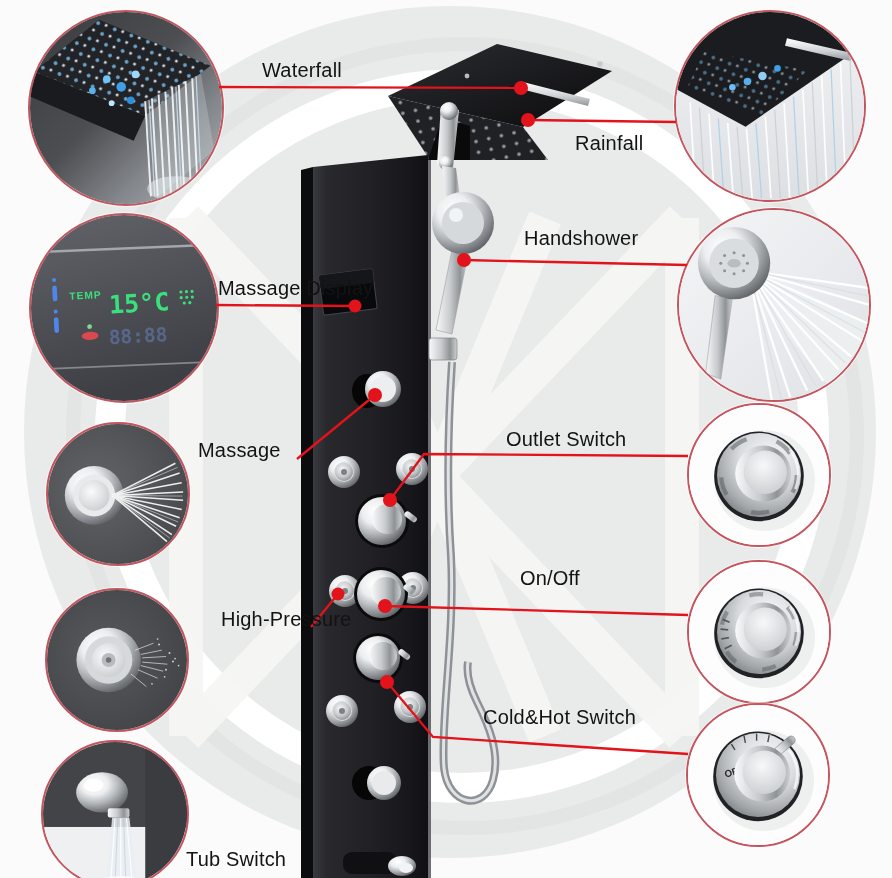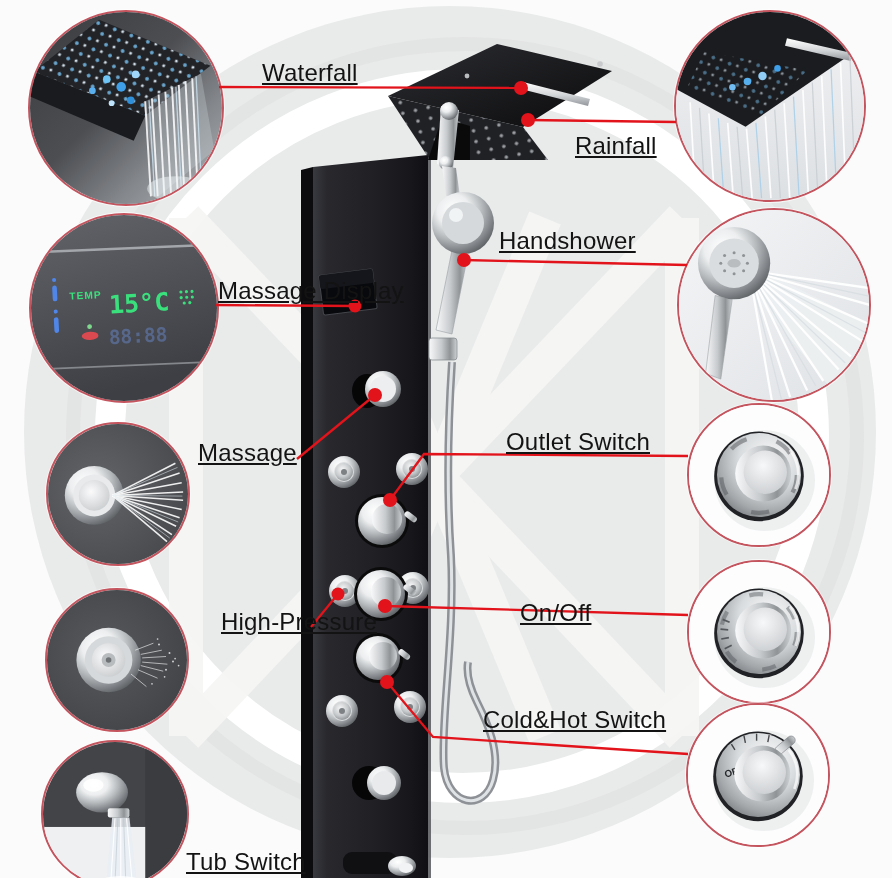--- a/index.html
+++ b/index.html
@@ -2,22 +2,22 @@
 <html><head>
 <meta charset="utf-8">
 <style>
   html,body{margin:0;padding:0;background:#fff;}
   .stage{position:relative;width:892px;height:878px;overflow:hidden;
          background:#fbfbfc;font-family:"Liberation Sans",sans-serif;}
   .layer{position:absolute;left:0;top:0;}
   .inset{position:absolute;border-radius:50%;border:2px solid #c4545e;overflow:hidden;
          background:#fff;box-shadow:0 0 0 1px rgba(255,255,255,.65);}
   .inset svg{display:block;width:100%;height:100%;}
-  .callout-label{position:absolute;font-size:24px;font-weight:500;line-height:1.05;
-                 color:#131313;white-space:nowrap;letter-spacing:.2px;text-decoration:underline;}
+  .callout-label{position:absolute;font-size:20px;font-weight:500;line-height:1.05;
+                 color:#131313;white-space:nowrap;letter-spacing:.2px;}
   svg text{font-family:"Liberation Sans",sans-serif;}
   .seg{font-family:"DejaVu Sans Mono",monospace;}
 </style>
 </head>
 <body>
 
 <div class="stage">
 
   <svg class="layer" width="892" height="878" viewBox="0 0 892 878" aria-hidden="true">
     <circle cx="450" cy="432" r="426" fill="#e9eaea"></circle>
@@ -556,22 +556,22 @@
       <circle cx="375" cy="395" r="7"></circle>
         <circle cx="390" cy="500" r="7"></circle>
       <circle cx="385" cy="606" r="7"></circle>
         <circle cx="338" cy="594" r="6.5"></circle>
       <circle cx="387" cy="682" r="7"></circle>
     </g>
   </svg>
 
   <span class="callout-label" style="left:262px;top:60px;">Waterfall</span>
   <span class="callout-label" style="left:575px;top:133px;">Rainfall</span>
-  <span class="callout-label" style="left:499px;top:228px;">Handshower</span>
+  <span class="callout-label" style="left:524px;top:228px;">Handshower</span>
   <span class="callout-label" style="left:218px;top:278px;">Massage Display</span>
   <span class="callout-label" style="left:198px;top:440px;">Massage</span>
   <span class="callout-label" style="left:506px;top:429px;">Outlet Switch</span>
-  <span class="callout-label" style="left:520px;top:600px;">On/Off</span>
+  <span class="callout-label" style="left:520px;top:568px;">On/Off</span>
   <span class="callout-label" style="left:177px;top:609px;margin-left:44px;">High-Pressure</span>
   <span class="callout-label" style="left:483px;top:707px;">Cold&amp;Hot Switch</span>
   <span class="callout-label" style="left:186px;top:849px;">Tub Switch</span>
 
 </div>
 
 </body></html>

